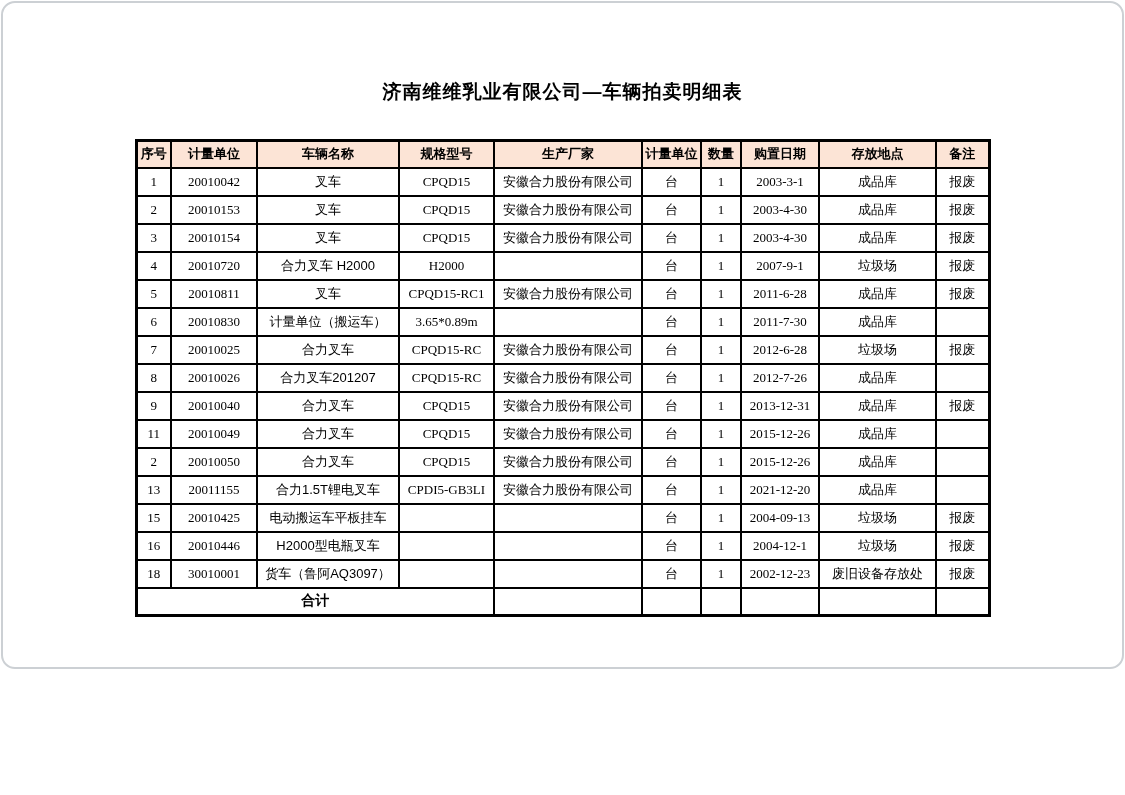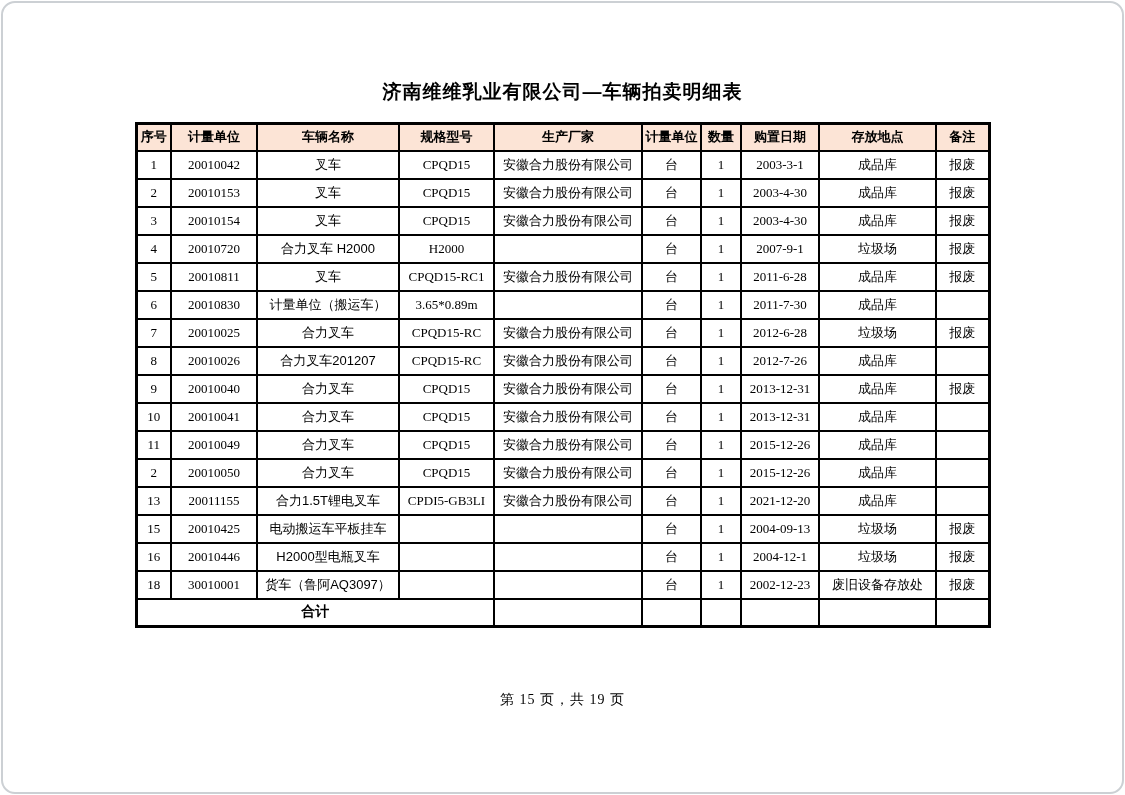--- a/index.html
+++ b/index.html
@@ -2,38 +2,38 @@
 <html><head>
 <meta charset="utf-8">
 <style>
   * { margin: 0; padding: 0; box-sizing: border-box; }
   html, body { width: 1125px; height: 795px; background: #fff; }
   body { font-family: "Liberation Serif", serif; color: #000; position: relative; }
 
   .page {
     position: absolute;
     left: 1px; top: 1px;
-    width: 1123px; height: 793px;
+    width: 1123px; height: 668px;
     background: #ffffff;
     border: 2px solid #ccd0d4;
     border-radius: 14px;
     overflow: hidden;
   }
 
   .doc-title {
     margin-top: 76px;
     text-align: center;
     font-family: "Liberation Sans", sans-serif;
     font-weight: bold;
     font-size: 19px;
     letter-spacing: 1px;
   }
 
   table.vehicle-table {
-    margin: 17px auto 0 auto;
+    margin: 34px auto 0 auto;
     width: 853px;
     border-collapse: collapse;
     table-layout: fixed;
     border: 3px solid #000;
     font-size: 13px;
   }
   table.vehicle-table th,
   table.vehicle-table td {
     border: 2px solid #000;
     text-align: center;
@@ -202,32 +202,20 @@
           <td class="cjk">合力叉车</td>
           <td>CPQD15</td>
           <td class="cjk">安徽合力股份有限公司</td>
           <td class="cjk">台</td>
           <td>1</td>
           <td>2013-12-31</td>
           <td class="cjk">成品库</td>
           <td class="cjk">报废</td>
         </tr>
         <tr>
-          <td>10</td>
-          <td>20010041</td>
-          <td class="cjk">合力叉车</td>
-          <td>CPQD15</td>
-          <td class="cjk">安徽合力股份有限公司</td>
-          <td class="cjk">台</td>
-          <td>1</td>
-          <td>2013-12-31</td>
-          <td class="cjk">成品库</td>
-          <td class="cjk"></td>
-        </tr>
-        <tr>
           <td>11</td>
           <td>20010049</td>
           <td class="cjk">合力叉车</td>
           <td>CPQD15</td>
           <td class="cjk">安徽合力股份有限公司</td>
           <td class="cjk">台</td>
           <td>1</td>
           <td>2015-12-26</td>
           <td class="cjk">成品库</td>
           <td class="cjk"></td>

